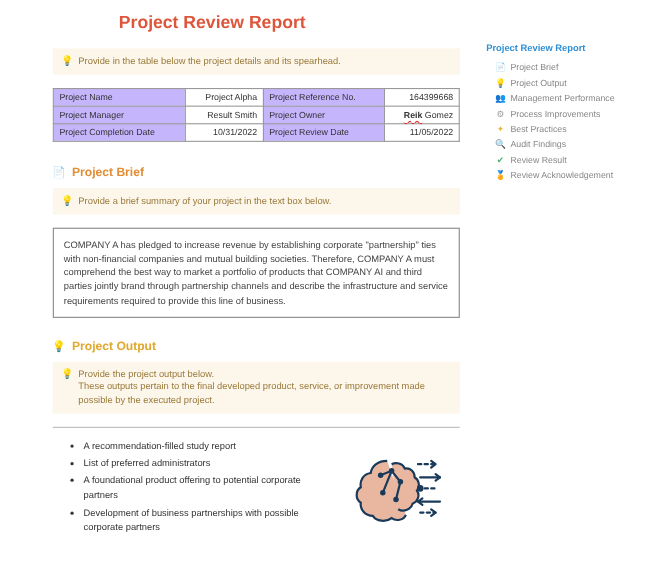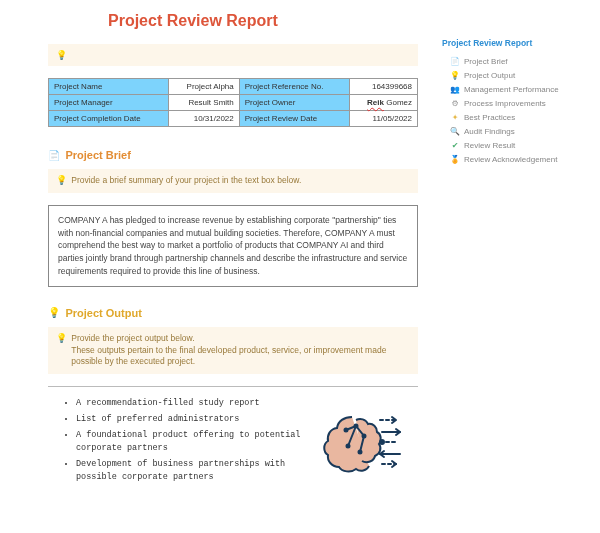--- a/index.html
+++ b/index.html
@@ -49,21 +49,21 @@
       border-collapse: collapse;
       width: 100%;
       margin-bottom: 22px;
     }
     .details-table td {
       border: 1px solid #999;
       padding: 3px 5px;
       font-size: 8px;
     }
     .details-table td.label {
-      background: #7dd3fc;
+      background: #c4b5fd;
     }
     .details-table td.val {
       text-align: right;
     }
     .wavy {
       text-decoration: underline;
       text-decoration-style: wavy;
       text-decoration-color: #d33;
       text-underline-offset: 2px;
       font-weight: bold;
@@ -100,21 +100,21 @@
       border-top: 1px solid #bbb;
       padding-top: 10px;
     }
     .output-list {
       flex: 1;
       list-style: disc;
       padding-left: 28px;
       line-height: 1.6;
       color: #333;
     }
-    .output-list li { margin-bottom: 2px; font-family: Liberation Mono, monospace; }
+    .output-list li { margin-bottom: 2px; }
     .brain-area {
       width: 100px;
       height: 80px;
       flex-shrink: 0;
       position: relative;
     }
     .sidebar {
       width: 128px;
       padding-top: 26px;
       flex-shrink: 0;
@@ -144,20 +144,21 @@
   </style>
 </head>
 <body>
 
 <div class="container">
   <div class="main">
     <div class="title">Project Review Report</div>
 
     <div class="hint-box">
       <span class="bulb">💡</span>
+      <span class="hint-text">Provide in the table below the project details and its spearhead.</span>
     </div>
 
     <table class="details-table">
       <tbody>
           <tr>
         <td class="label">Project Name</td>
         <td class="val">Project Alpha</td>
         <td class="label">Project Reference No.</td>
         <td class="val">164399668</td>
       </tr>

